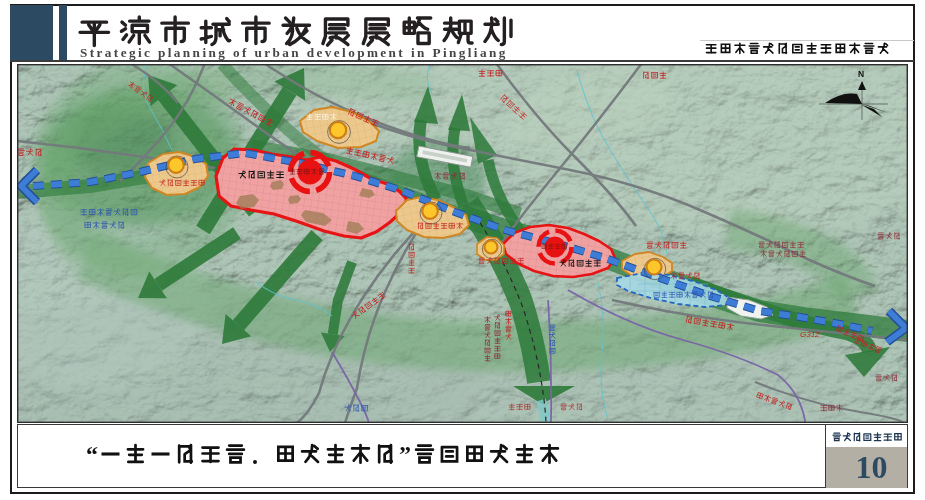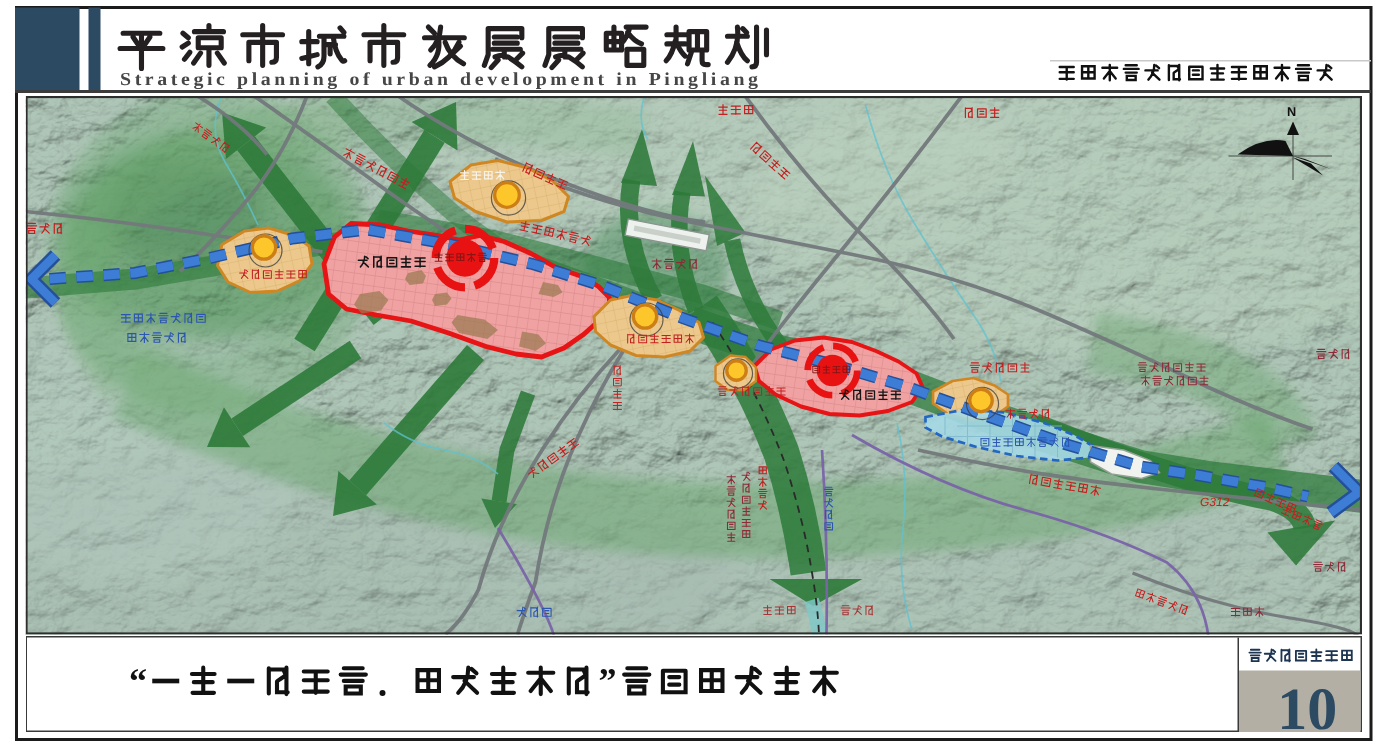--- a/index.html
+++ b/index.html
@@ -631,12 +631,12 @@
       <use href="#c7" x="0.00"></use>
     </g>
     <g transform="translate(53.0,1.0) scale(0.950)" stroke="#1d3550" fill="none" stroke-width="1.30" stroke-linecap="round">
       <use href="#c0" x="0.00"></use>
     </g>
     <g transform="translate(63.2,1.0) scale(0.950)" stroke="#1d3550" fill="none" stroke-width="1.30" stroke-linecap="round">
       <use href="#c1" x="0.00"></use>
     </g>
   </svg>
 <div class="abs" style="left:826px;top:447px;width:81px;height:41px;background:#b3afa4;"></div>
-<div class="abs" style="left:826px;top:449px;width:91px;text-align:center;font-family:'Liberation Serif',serif;font-size:40px;font-weight:bold;color:#2d4a63;">10</div>
+<div class="abs" style="left:826px;top:449px;width:91px;text-align:center;font-family:'Liberation Serif',serif;font-size:32px;font-weight:bold;color:#2d4a63;">10</div>
 </body></html>

